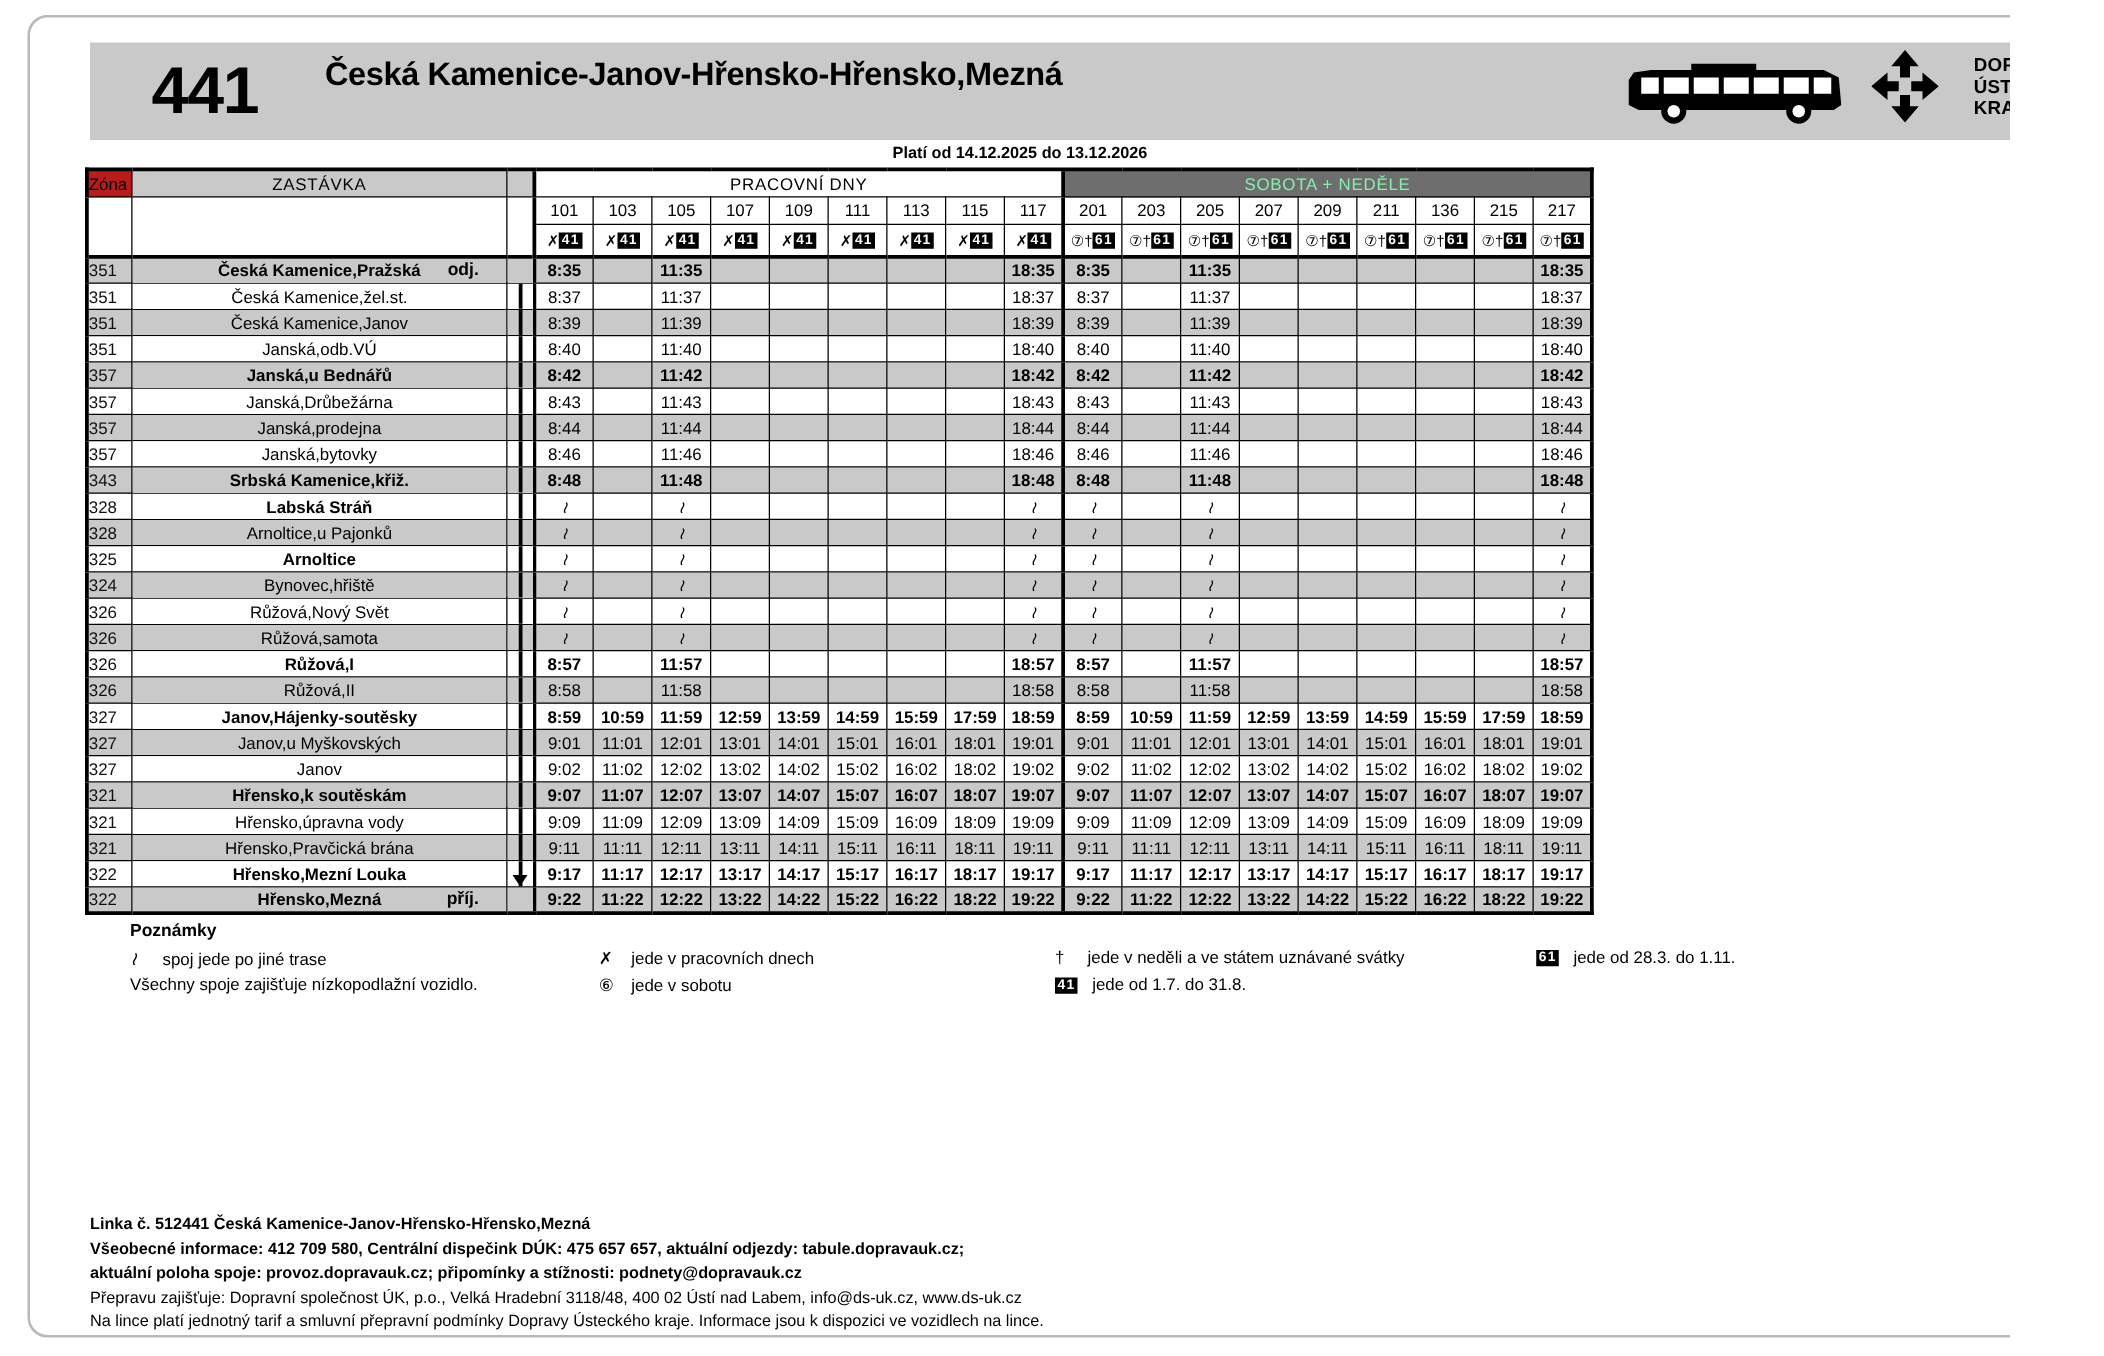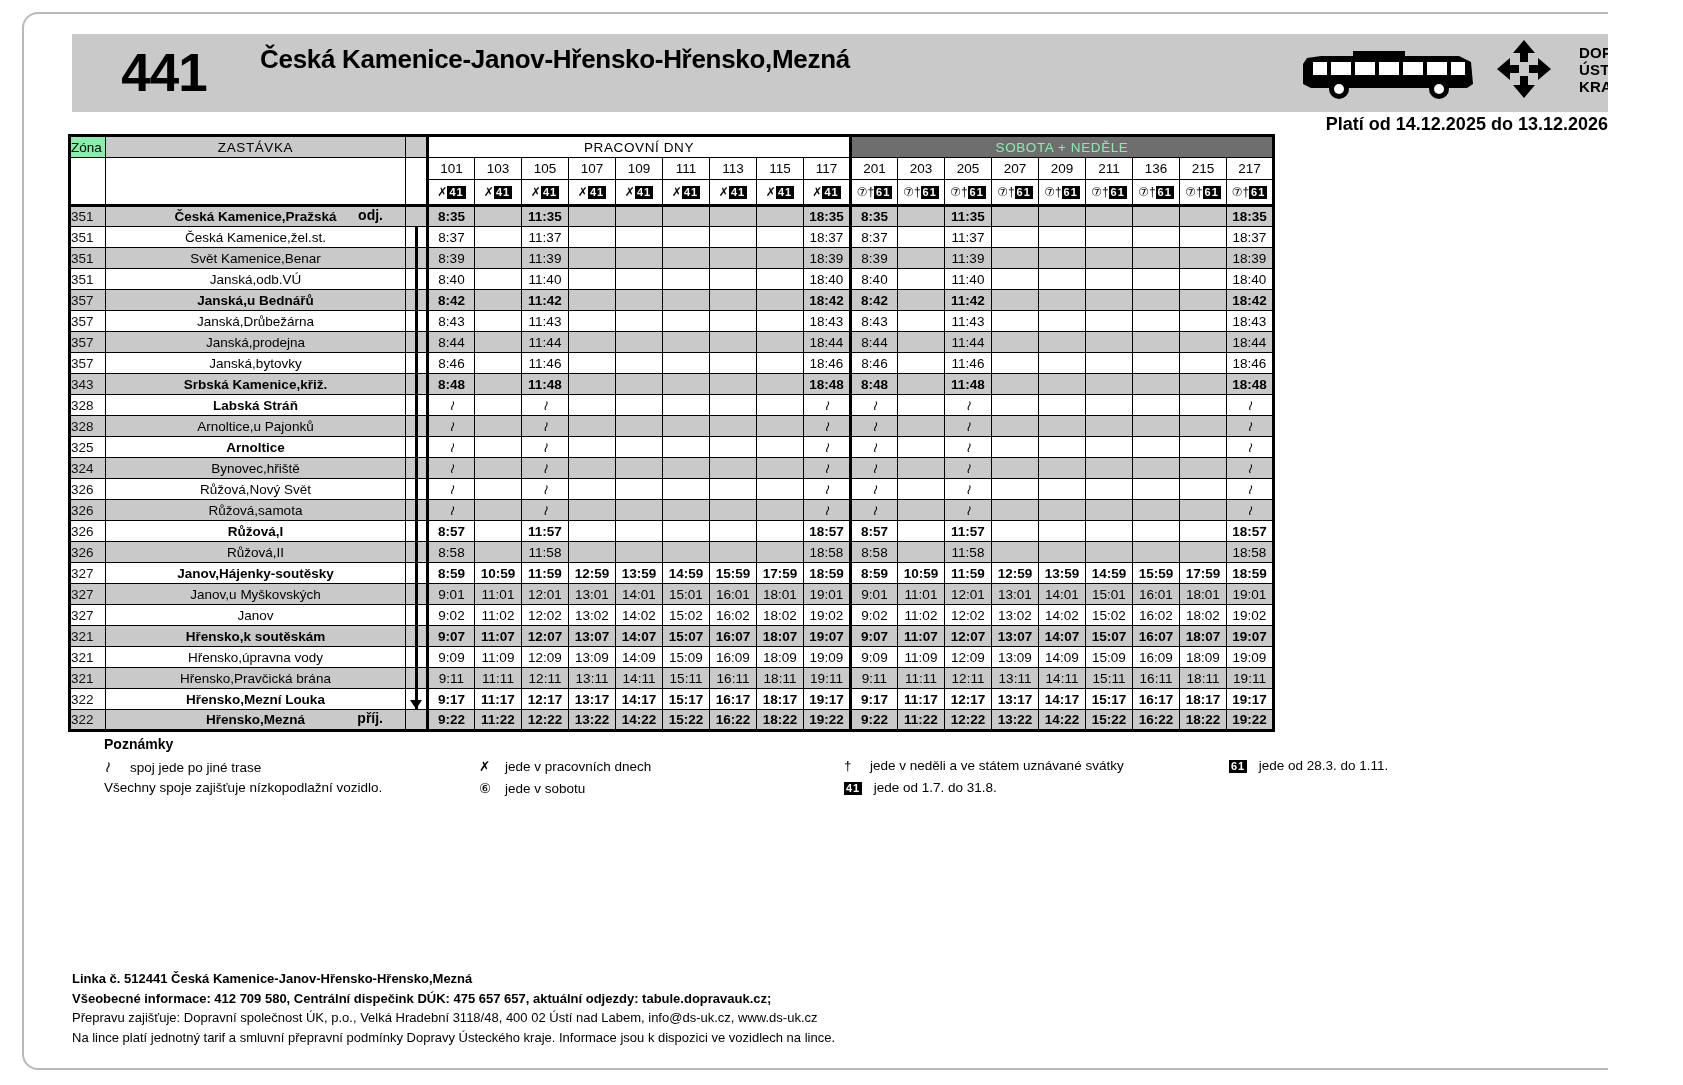--- a/index.html
+++ b/index.html
@@ -13,29 +13,29 @@
   .hdrband{position:absolute;left:48px;top:20px;width:1555px;height:78px;background:#c9c9c9;}
   .route-no{position:absolute;left:70px;top:24px;width:140px;height:70px;
             font-size:53px;font-weight:bold;letter-spacing:-1px;line-height:70px;text-align:center;}
   .route-title{position:absolute;left:236px;top:30px;font-size:26px;font-weight:bold;letter-spacing:-0.3px;}
 
   .bus-ico{position:absolute;left:1275px;top:30px;}
   .duk-logo{position:absolute;left:1473px;top:26px;width:130px;height:62px;}
   .duk-arrows{position:absolute;left:0;top:0;}
   .duk-text{position:absolute;left:58px;top:4px;font-size:15px;font-weight:bold;line-height:17px;letter-spacing:0.2px;margin-left:24px;}
 
-  .valid{position:absolute;left:0;right:48px;top:100px;text-align:right;font-size:18px;font-weight:bold;}
+  .valid{position:absolute;left:0;right:48px;top:100px;text-align:center;font-size:13px;font-weight:bold;}
 
   
   .tt{position:absolute;left:44px;top:120px;border-collapse:collapse;table-layout:fixed;
       font-size:13.5px;}
   .tt td,.tt th{border:1px solid #000;padding:0;margin:0;box-sizing:border-box;
                 font-weight:normal;font-size:13.5px;}
 
-  .hd-zona{background:#86efac;font-size:11px;text-align:left;padding-left:4px;height:22px;}
+  .hd-zona{background:#b91c1c;font-size:11px;text-align:left;padding-left:4px;height:22px;}
   .hd-stop{background:#c9c9c9;font-weight:bold;text-align:center;height:22px;font-size:15px;letter-spacing:0.6px;}
   .hd-dep{background:#c9c9c9;height:22px;}
   .hd-group{text-align:center;font-weight:bold;height:22px;font-size:15px;letter-spacing:0.6px;}
   .hd-group.work{background:#fff;color:#000;}
   .hd-group.week{background:#6e6e6e;color:#86efac;}
 
   .hd-spacer{background:#fff;}
   .conn-no{text-align:center;height:22px;font-size:14.5px;}
   .conn-sym{text-align:center;height:26px;white-space:nowrap;}
 
@@ -248,21 +248,21 @@
             <td class="time">11:37</td>
             <td class="time"></td>
             <td class="time"></td>
             <td class="time"></td>
             <td class="time"></td>
             <td class="time"></td>
             <td class="time rightthick">18:37</td>
           </tr>
           <tr class="row alt">
             <td class="zona leftthick">351</td>
-            <td class="stopname"><span>Svět Kamenice,Benar</span></td>
+            <td class="stopname"><span>Česká Kamenice,Janov</span></td>
             <td class="depcell">
               <div class="arrowline"></div>
             </td>
             <td class="time vsep-l">8:39</td>
             <td class="time"></td>
             <td class="time">11:39</td>
             <td class="time"></td>
             <td class="time"></td>
             <td class="time"></td>
             <td class="time"></td>
@@ -855,18 +855,19 @@
         </div>
         <div class="ncol n3">
           <span class="nsym"><span class="badge">41</span></span>&nbsp;<span class="ntxt">jede od 1.7. do 31.8.</span>
         </div>
       </div>
     </div>
 
     <div class="footer">
       <div class="b">Linka č. 512441  Česká Kamenice-Janov-Hřensko-Hřensko,Mezná</div>
       <div class="b">Všeobecné informace: 412 709 580, Centrální dispečink DÚK: 475 657 657, aktuální odjezdy: tabule.dopravauk.cz;</div>
+      <div class="b">aktuální poloha spoje: provoz.dopravauk.cz; připomínky a stížnosti: podnety@dopravauk.cz</div>
       <div>Přepravu zajišťuje: Dopravní společnost ÚK, p.o., Velká Hradební 3118/48, 400 02 Ústí nad Labem, info@ds-uk.cz, www.ds-uk.cz</div>
       <div>Na lince platí jednotný tarif a smluvní přepravní podmínky Dopravy Ústeckého kraje. Informace jsou k dispozici ve vozidlech na lince.</div>
     </div>
 
   </div>
 </div>
 
 </body></html>

